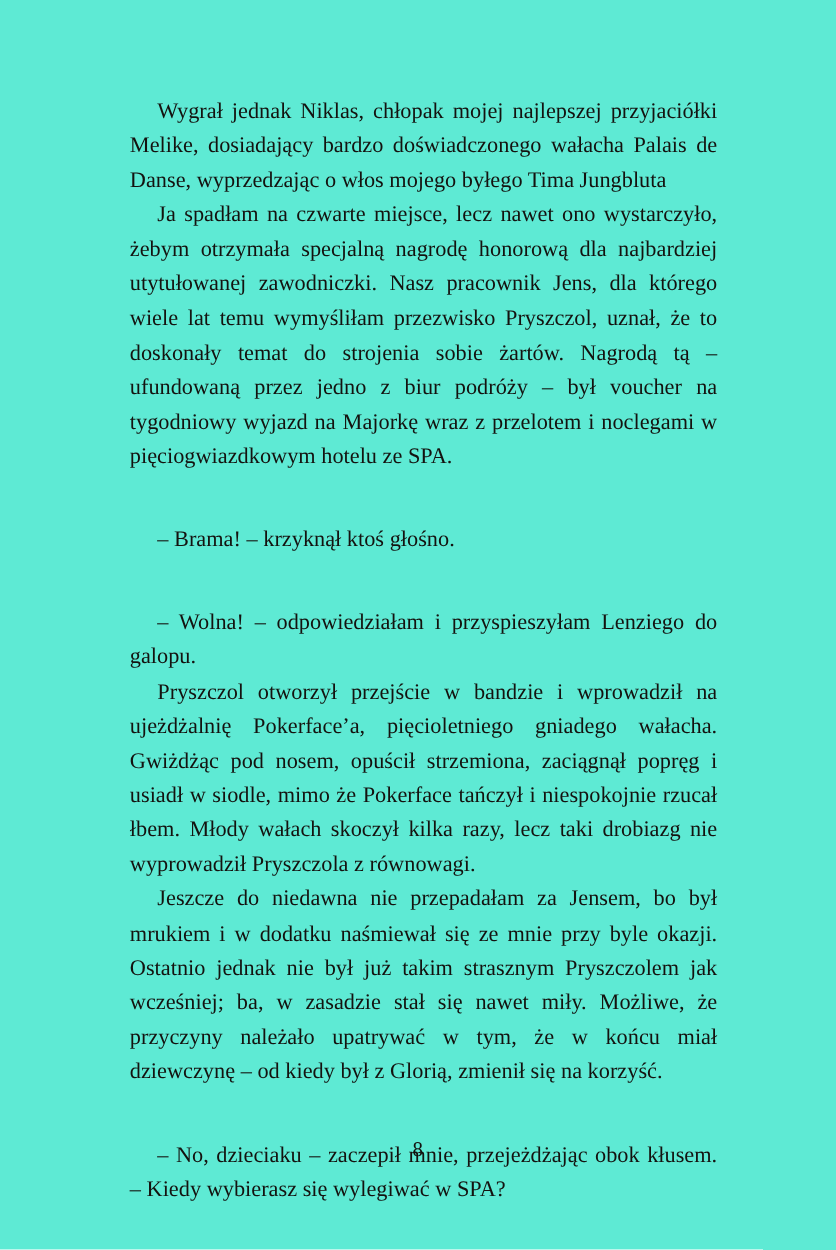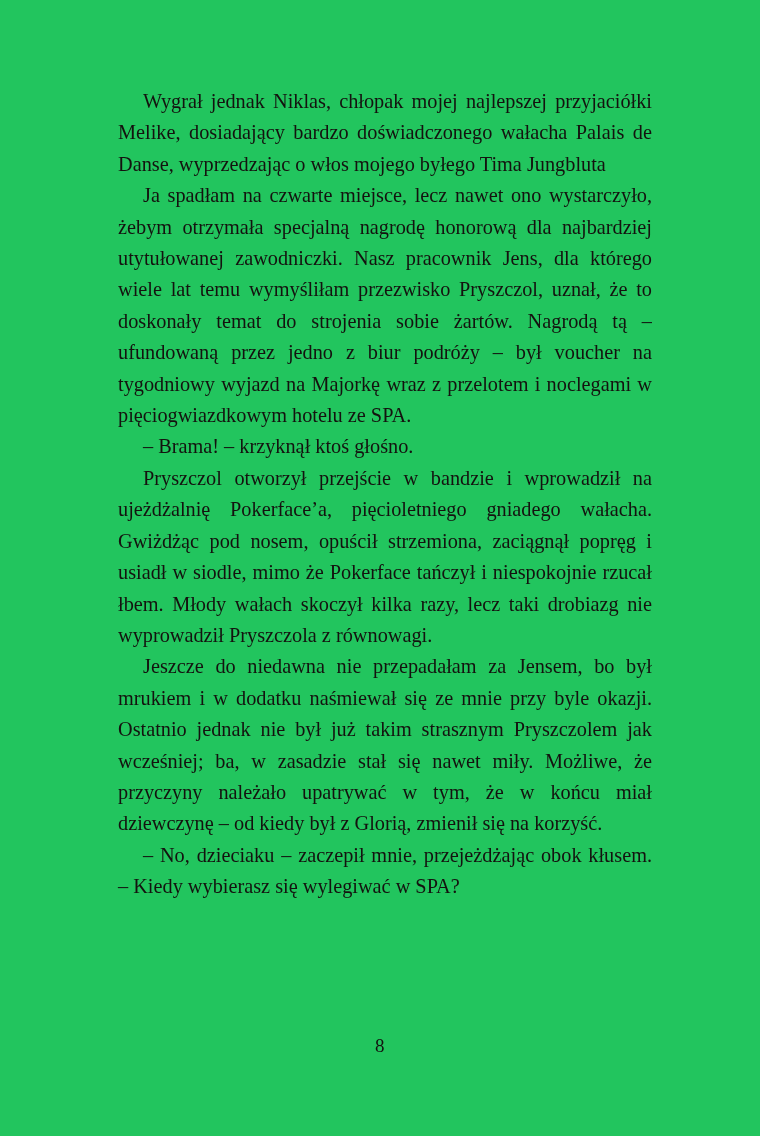--- a/index.html
+++ b/index.html
@@ -7,21 +7,21 @@
     margin: 0;
     padding: 0;
     background: #ffffff;
   }
 
   .page {
     position: relative;
     width: 760px;
     height: 1136px;
     margin: 0 auto;
-    background: #22c55e;
+    background: #5eead4;
     overflow: hidden;
     box-sizing: border-box;
   }
 
   .text-block {
     position: absolute;
     left: 118px;
     top: 86px;
     width: 534px;
     font-family: "Liberation Serif", "DejaVu Serif", serif;
@@ -36,20 +36,21 @@
   .para {
     margin: 0;
     text-indent: 25px;
     text-align: justify;
     hyphens: manual;
   }
 
   
   .para.dialogue {
     text-indent: 25px;
+    margin-top: 44px;
   }
 
   .folio {
     position: absolute;
     left: 0;
     right: 0;
     top: 1035px;
     text-align: center;
     font-family: "Liberation Serif", "DejaVu Serif", serif;
     font-size: 19px;
@@ -60,20 +61,21 @@
 </head>
 <body>
 
 <div class="page">
 
   <div class="text-block">
 
     <p class="para">Wygrał jednak Niklas, chłopak mojej najlepszej przyjaciółki Melike, dosiadający bardzo doświadczonego wałacha Palais de Danse, wyprzedzając o włos mojego byłego Tima Jungbluta</p>
     <p class="para">Ja spadłam na czwarte miejsce, lecz nawet ono wystarczyło, żebym otrzymała specjalną nagrodę honorową dla najbardziej utytułowanej zawodniczki. Nasz pracownik Jens, dla którego wiele lat temu wymyśliłam przezwisko Pryszczol, uznał, że to doskonały temat do strojenia sobie żartów. Nagrodą tą – ufundowaną przez jedno z biur podróży – był voucher na tygodniowy wyjazd na Majorkę wraz z przelotem i noclegami w pięciogwiazdkowym hotelu ze SPA.</p>
     <p class="para dialogue">– Brama! – krzyknął ktoś głośno.</p>
+    <p class="para dialogue">– Wolna! – odpowiedziałam i przyspieszyłam Lenziego do galopu.</p>
     <p class="para">Pryszczol otworzył przejście w bandzie i wprowadził na ujeżdżalnię Pokerface’a, pięcioletniego gniadego wałacha. Gwiżdżąc pod nosem, opuścił strzemiona, zaciągnął popręg i usiadł w siodle, mimo że Pokerface tańczył i niespokojnie rzucał łbem. Młody wałach skoczył kilka razy, lecz taki drobiazg nie wyprowadził Pryszczola z równowagi.</p>
     <p class="para">Jeszcze do niedawna nie przepadałam za Jensem, bo był mrukiem i w dodatku naśmiewał się ze mnie przy byle okazji. Ostatnio jednak nie był już takim strasznym Pryszczolem jak wcześniej; ba, w zasadzie stał się nawet miły. Możliwe, że przyczyny należało upatrywać w tym, że w końcu miał dziewczynę – od kiedy był z Glorią, zmienił się na korzyść.</p>
     <p class="para dialogue">– No, dzieciaku – zaczepił mnie, przejeżdżając obok kłusem. – Kiedy wybierasz się wylegiwać w SPA?</p>
 
   </div>
 
   <div class="folio">8</div>
 
 </div>
 

